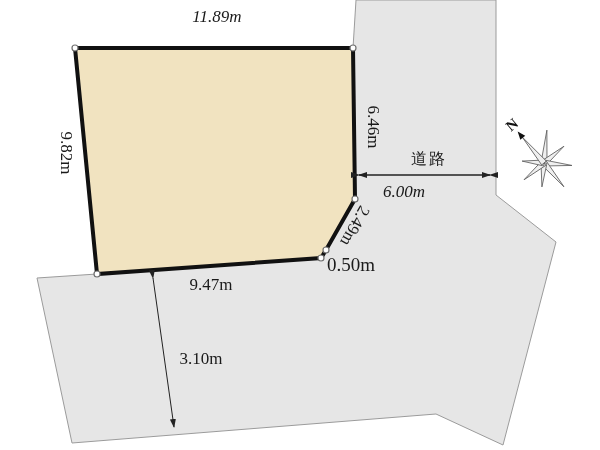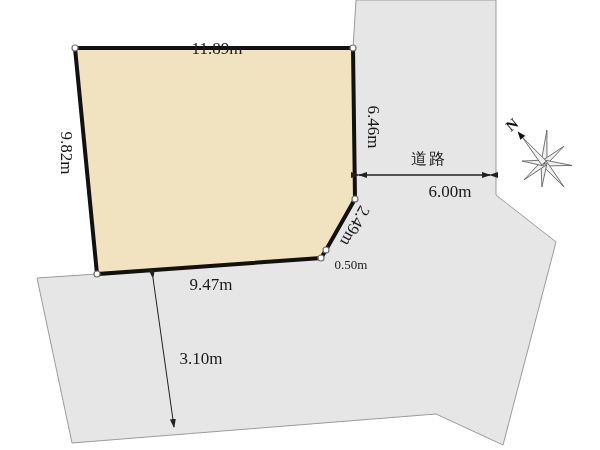--- a/index.html
+++ b/index.html
@@ -21,21 +21,21 @@
   .lbl{
     position:absolute;
     transform:translate(-50%,-50%);
     color:var(--label-text);
     font-size:17px;
     white-space:nowrap;
     line-height:1;
   }
   .lbl.rot90{transform:translate(-50%,-50%) rotate(90deg);}
   .lbl.rot-diag{transform:translate(-50%,-50%) rotate(119deg);}
-  .lbl.small{font-size:13px;}
+  .lbl.small{font-size:19px;}
   .lbl.kanji{font-size:16px;letter-spacing:2px;}
 </style>
 </head>
 <body>
 
 <div class="stage">
 
   <svg width="600" height="450" viewBox="0 0 600 450">
     <defs>
       <marker id="ah" markerWidth="10" markerHeight="10" refX="8" refY="3" orient="auto" markerUnits="userSpaceOnUse">
@@ -70,31 +70,31 @@
         <polygon class="compass-ray" points="0,-24 3,0 -3,0" transform="rotate(225)"></polygon>
         <polygon class="compass-ray" points="0,-26 3,0 -3,0" transform="rotate(270)"></polygon>
         <polygon class="compass-ray" points="0,-22 3,0 -3,0" transform="rotate(315)"></polygon>
         <polygon class="compass-ray" points="0,-34 3,0 -3,0"></polygon>
       </g>
       <polygon class="compass-tip" points="0,-41 3.2,-33 -3.2,-33"></polygon>
       <text class="compass-n" x="0" y="-45" text-anchor="middle">N</text>
     </g>
   </svg>
 
-  <div class="lbl" style="left:217px;top:48px;">11.89m</div>
+  <div class="lbl" style="left:217px;top:16px;font-style:italic;">11.89m</div>
 
   <div class="lbl rot90" style="left:66px;top:153px;">9.82m</div>
 
   <div class="lbl rot90" style="left:373px;top:127px;">6.46m</div>
 
   <div class="lbl rot-diag" style="left:355px;top:226px;">2.49m</div>
 
   <div class="lbl small" style="left:351px;top:264px;">0.50m</div>
 
   <div class="lbl" style="left:211px;top:284px;">9.47m</div>
 
   <div class="lbl kanji" style="left:429px;top:159px;">道路</div>
 
-  <div class="lbl" style="left:450px;top:191px;">6.00m</div>
+  <div class="lbl" style="left:404px;top:191px;font-style:italic;">6.00m</div>
 
   <div class="lbl" style="left:201px;top:358px;">3.10m</div>
 
 </div>
 
 </body></html>

